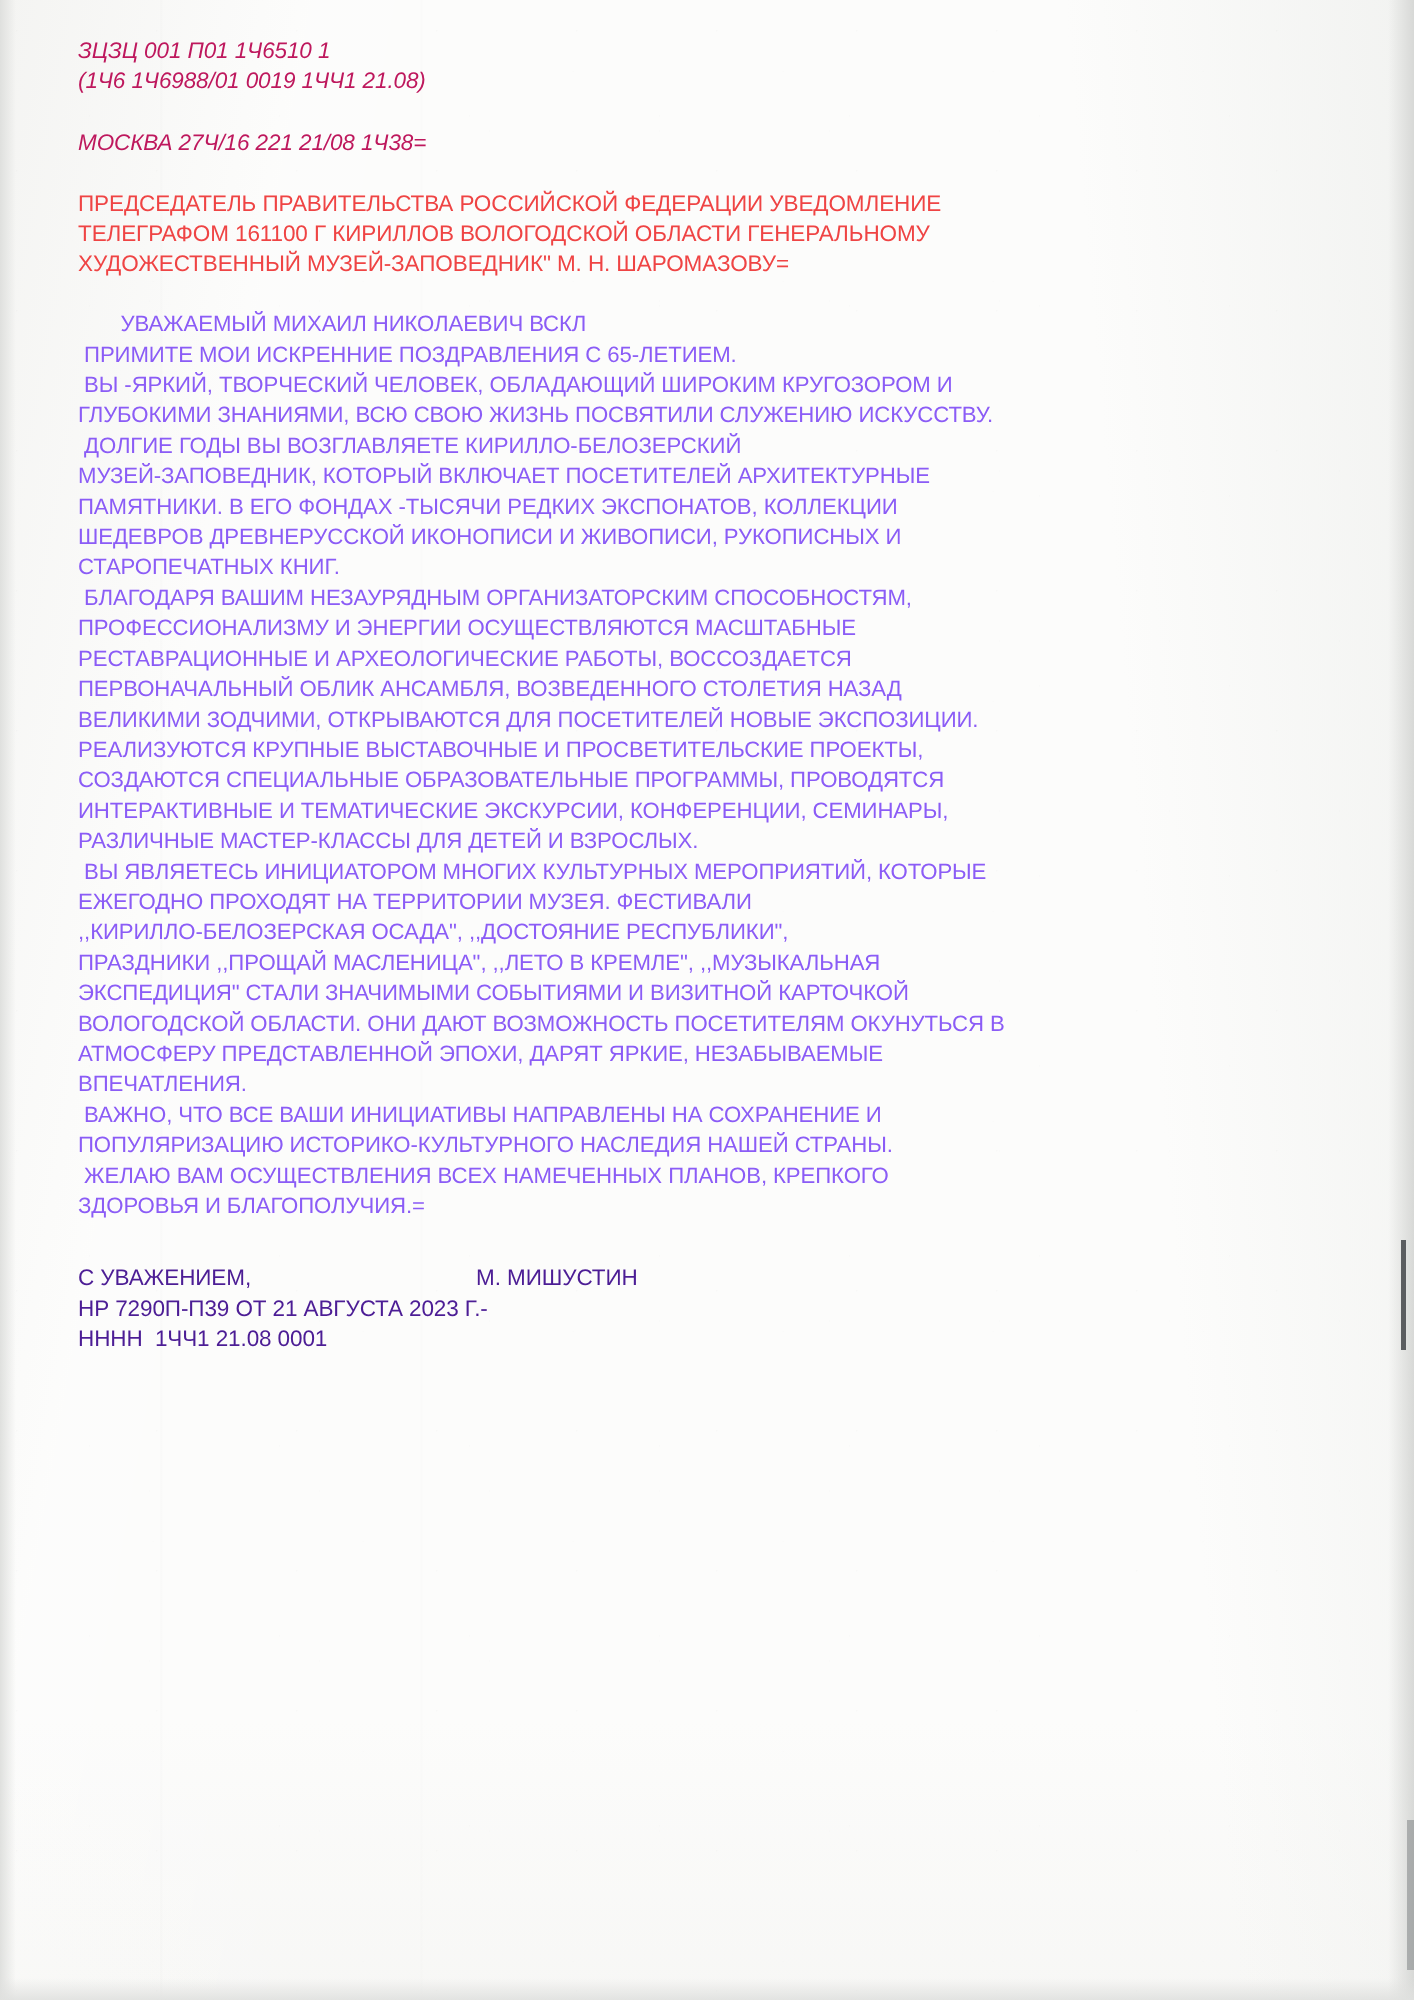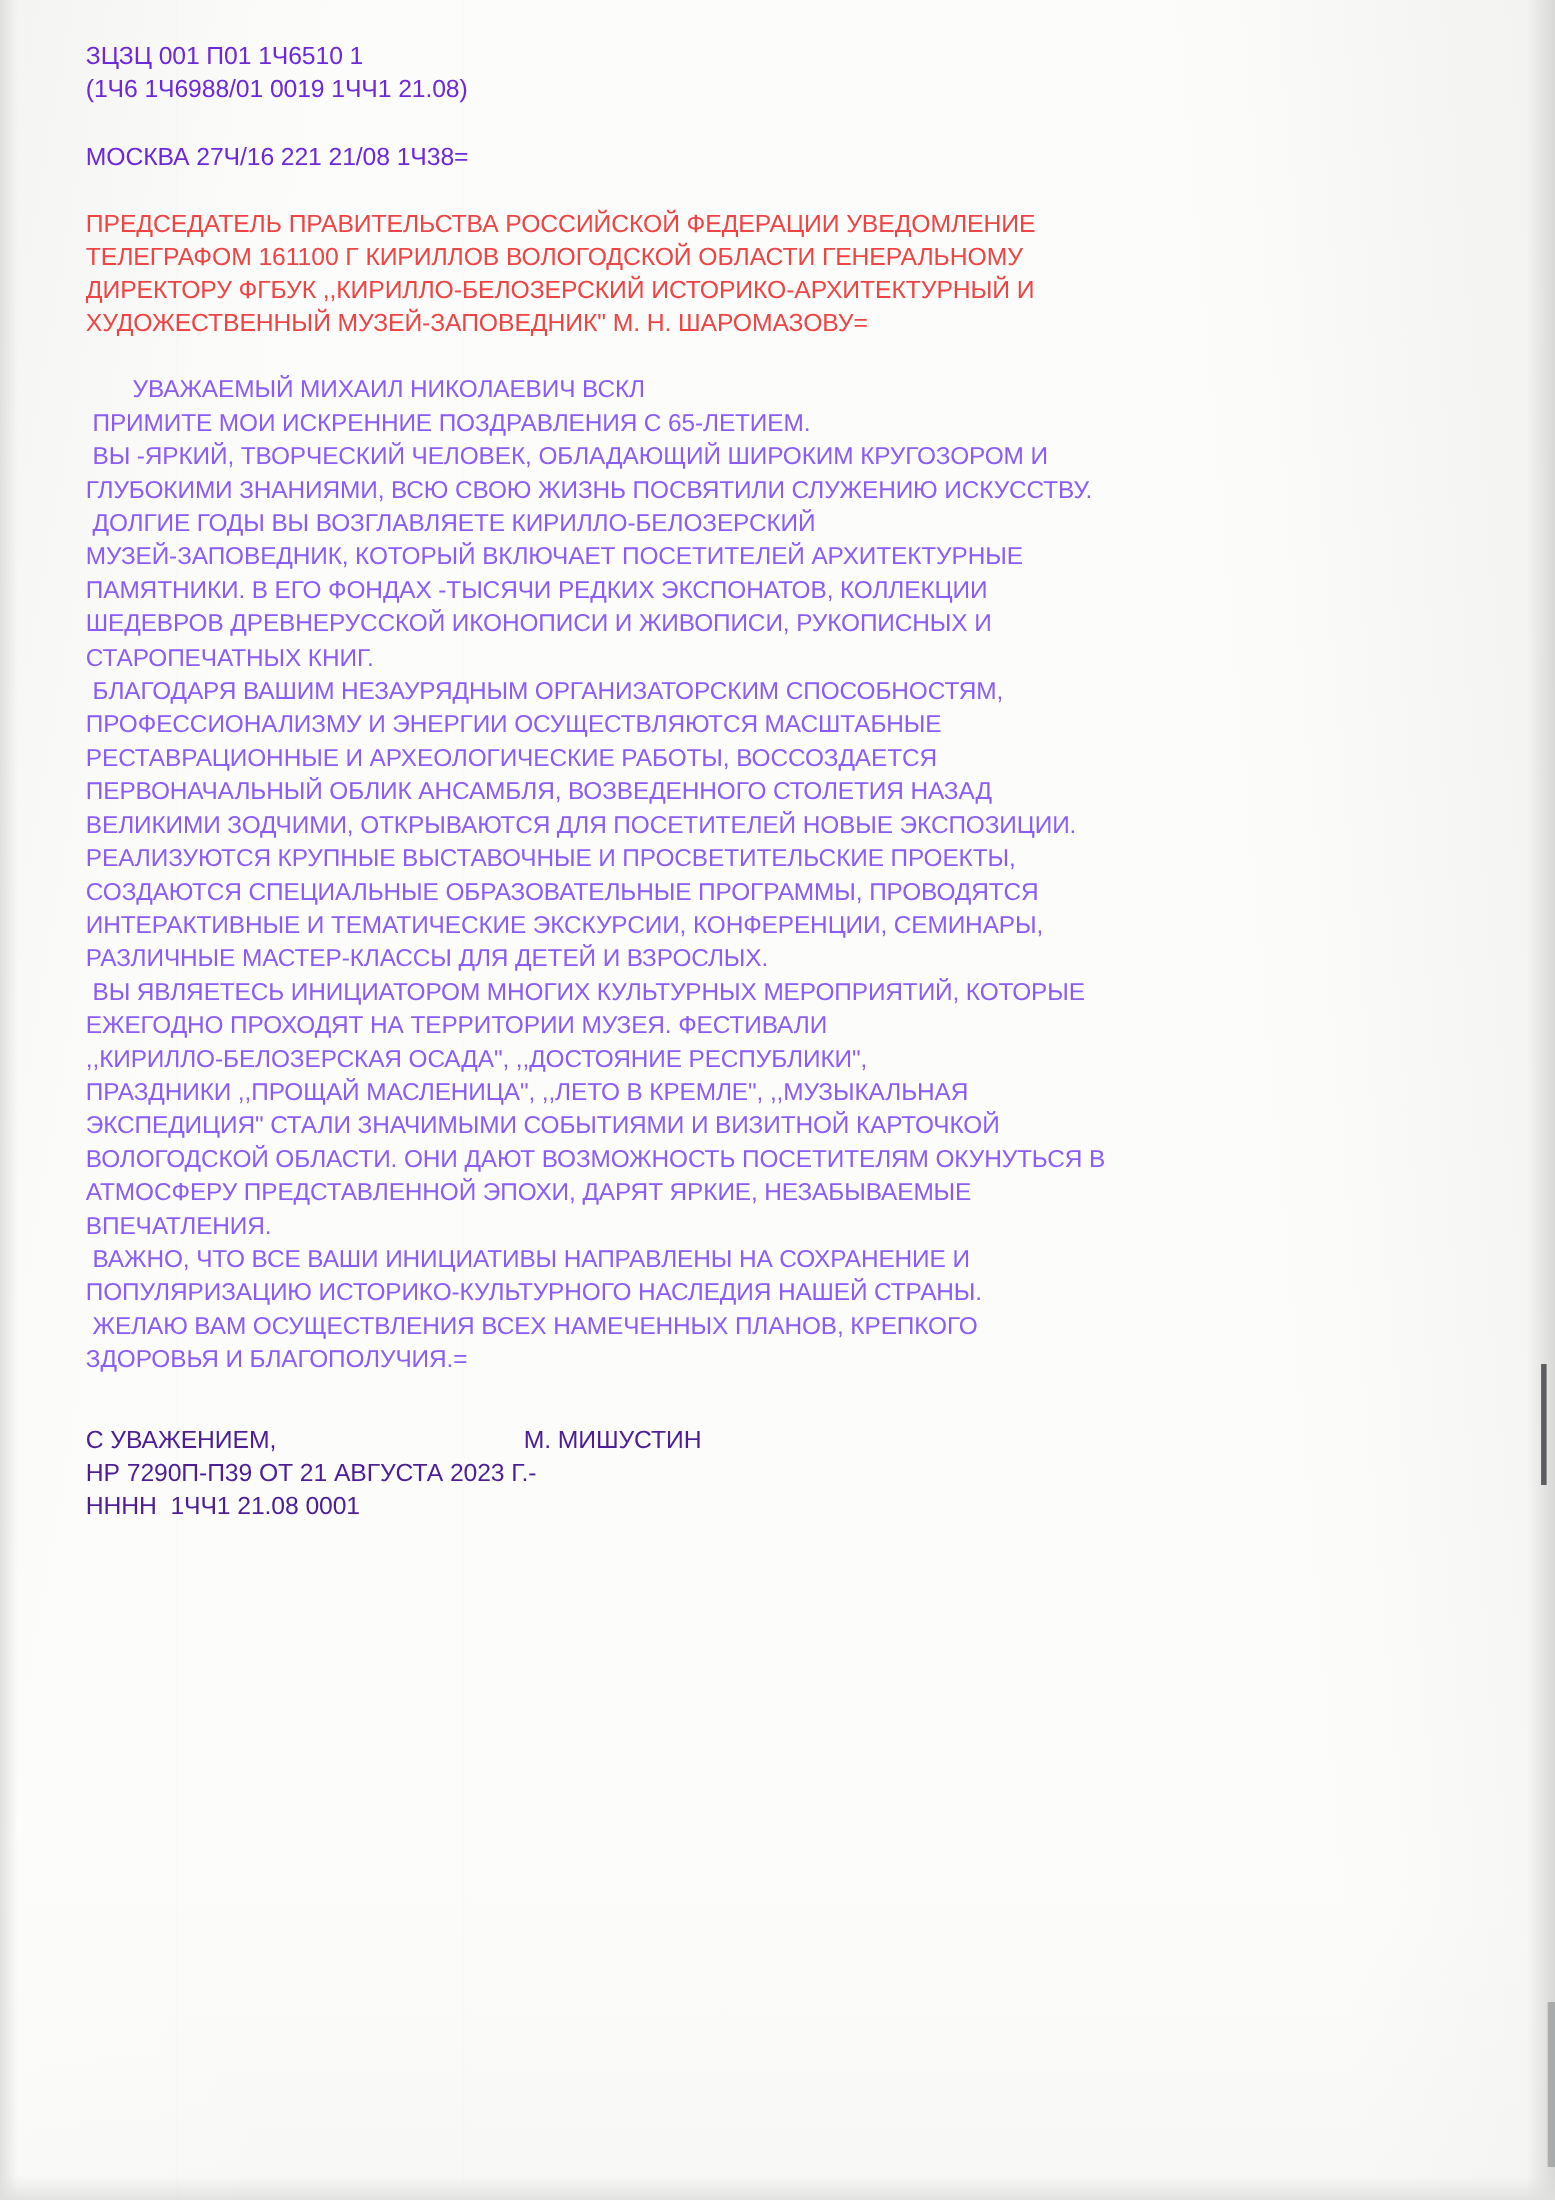--- a/index.html
+++ b/index.html
@@ -105,21 +105,21 @@
     white-space: pre;
     color: #26292c;
     text-rendering: geometricPrecision;
   }
   .blk { margin: 0; padding: 0; }
   .gap-sm { height: 16px; }
   .gap-md { height: 30px; }
   .gap-lg { height: 42px; }
 
   
-  .code .tline { color: #6d28d9; }
+  .code .tline { color: #be185d; font-style: italic; }
 
   
   #body-block .tline {
     font-size: 22.2px;
     line-height: 30.4px;
     transform-origin: left center;
     color: #8b5cf6;
   }
 
   
@@ -171,21 +171,20 @@
 
     <div class="blk code">
       <div class="tline">МОСКВА 27Ч/16 221 21/08 1Ч38=</div>
     </div>
 
     <div class="gap-md"></div>
 
     <div class="blk" id="address-block">
       <div class="tline">ПРЕДСЕДАТЕЛЬ ПРАВИТЕЛЬСТВА РОССИЙСКОЙ ФЕДЕРАЦИИ УВЕДОМЛЕНИЕ</div>
       <div class="tline">ТЕЛЕГРАФОМ 161100 Г КИРИЛЛОВ ВОЛОГОДСКОЙ ОБЛАСТИ ГЕНЕРАЛЬНОМУ</div>
-      <div class="tline">ДИРЕКТОРУ ФГБУК ,,КИРИЛЛО-БЕЛОЗЕРСКИЙ ИСТОРИКО-АРХИТЕКТУРНЫЙ И</div>
       <div class="tline">ХУДОЖЕСТВЕННЫЙ МУЗЕЙ-ЗАПОВЕДНИК" М. Н. ШАРОМАЗОВУ=</div>
     </div>
 
     <div class="gap-md"></div>
 
     <div class="blk" id="body-block">
       <div class="tline">       УВАЖАЕМЫЙ МИХАИЛ НИКОЛАЕВИЧ ВСКЛ</div>
       <div class="tline"> ПРИМИТЕ МОИ ИСКРЕННИЕ ПОЗДРАВЛЕНИЯ С 65-ЛЕТИЕМ.</div>
       <div class="tline"> ВЫ -ЯРКИЙ, ТВОРЧЕСКИЙ ЧЕЛОВЕК, ОБЛАДАЮЩИЙ ШИРОКИМ КРУГОЗОРОМ И</div>
       <div class="tline">ГЛУБОКИМИ ЗНАНИЯМИ, ВСЮ СВОЮ ЖИЗНЬ ПОСВЯТИЛИ СЛУЖЕНИЮ ИСКУССТВУ.</div>

